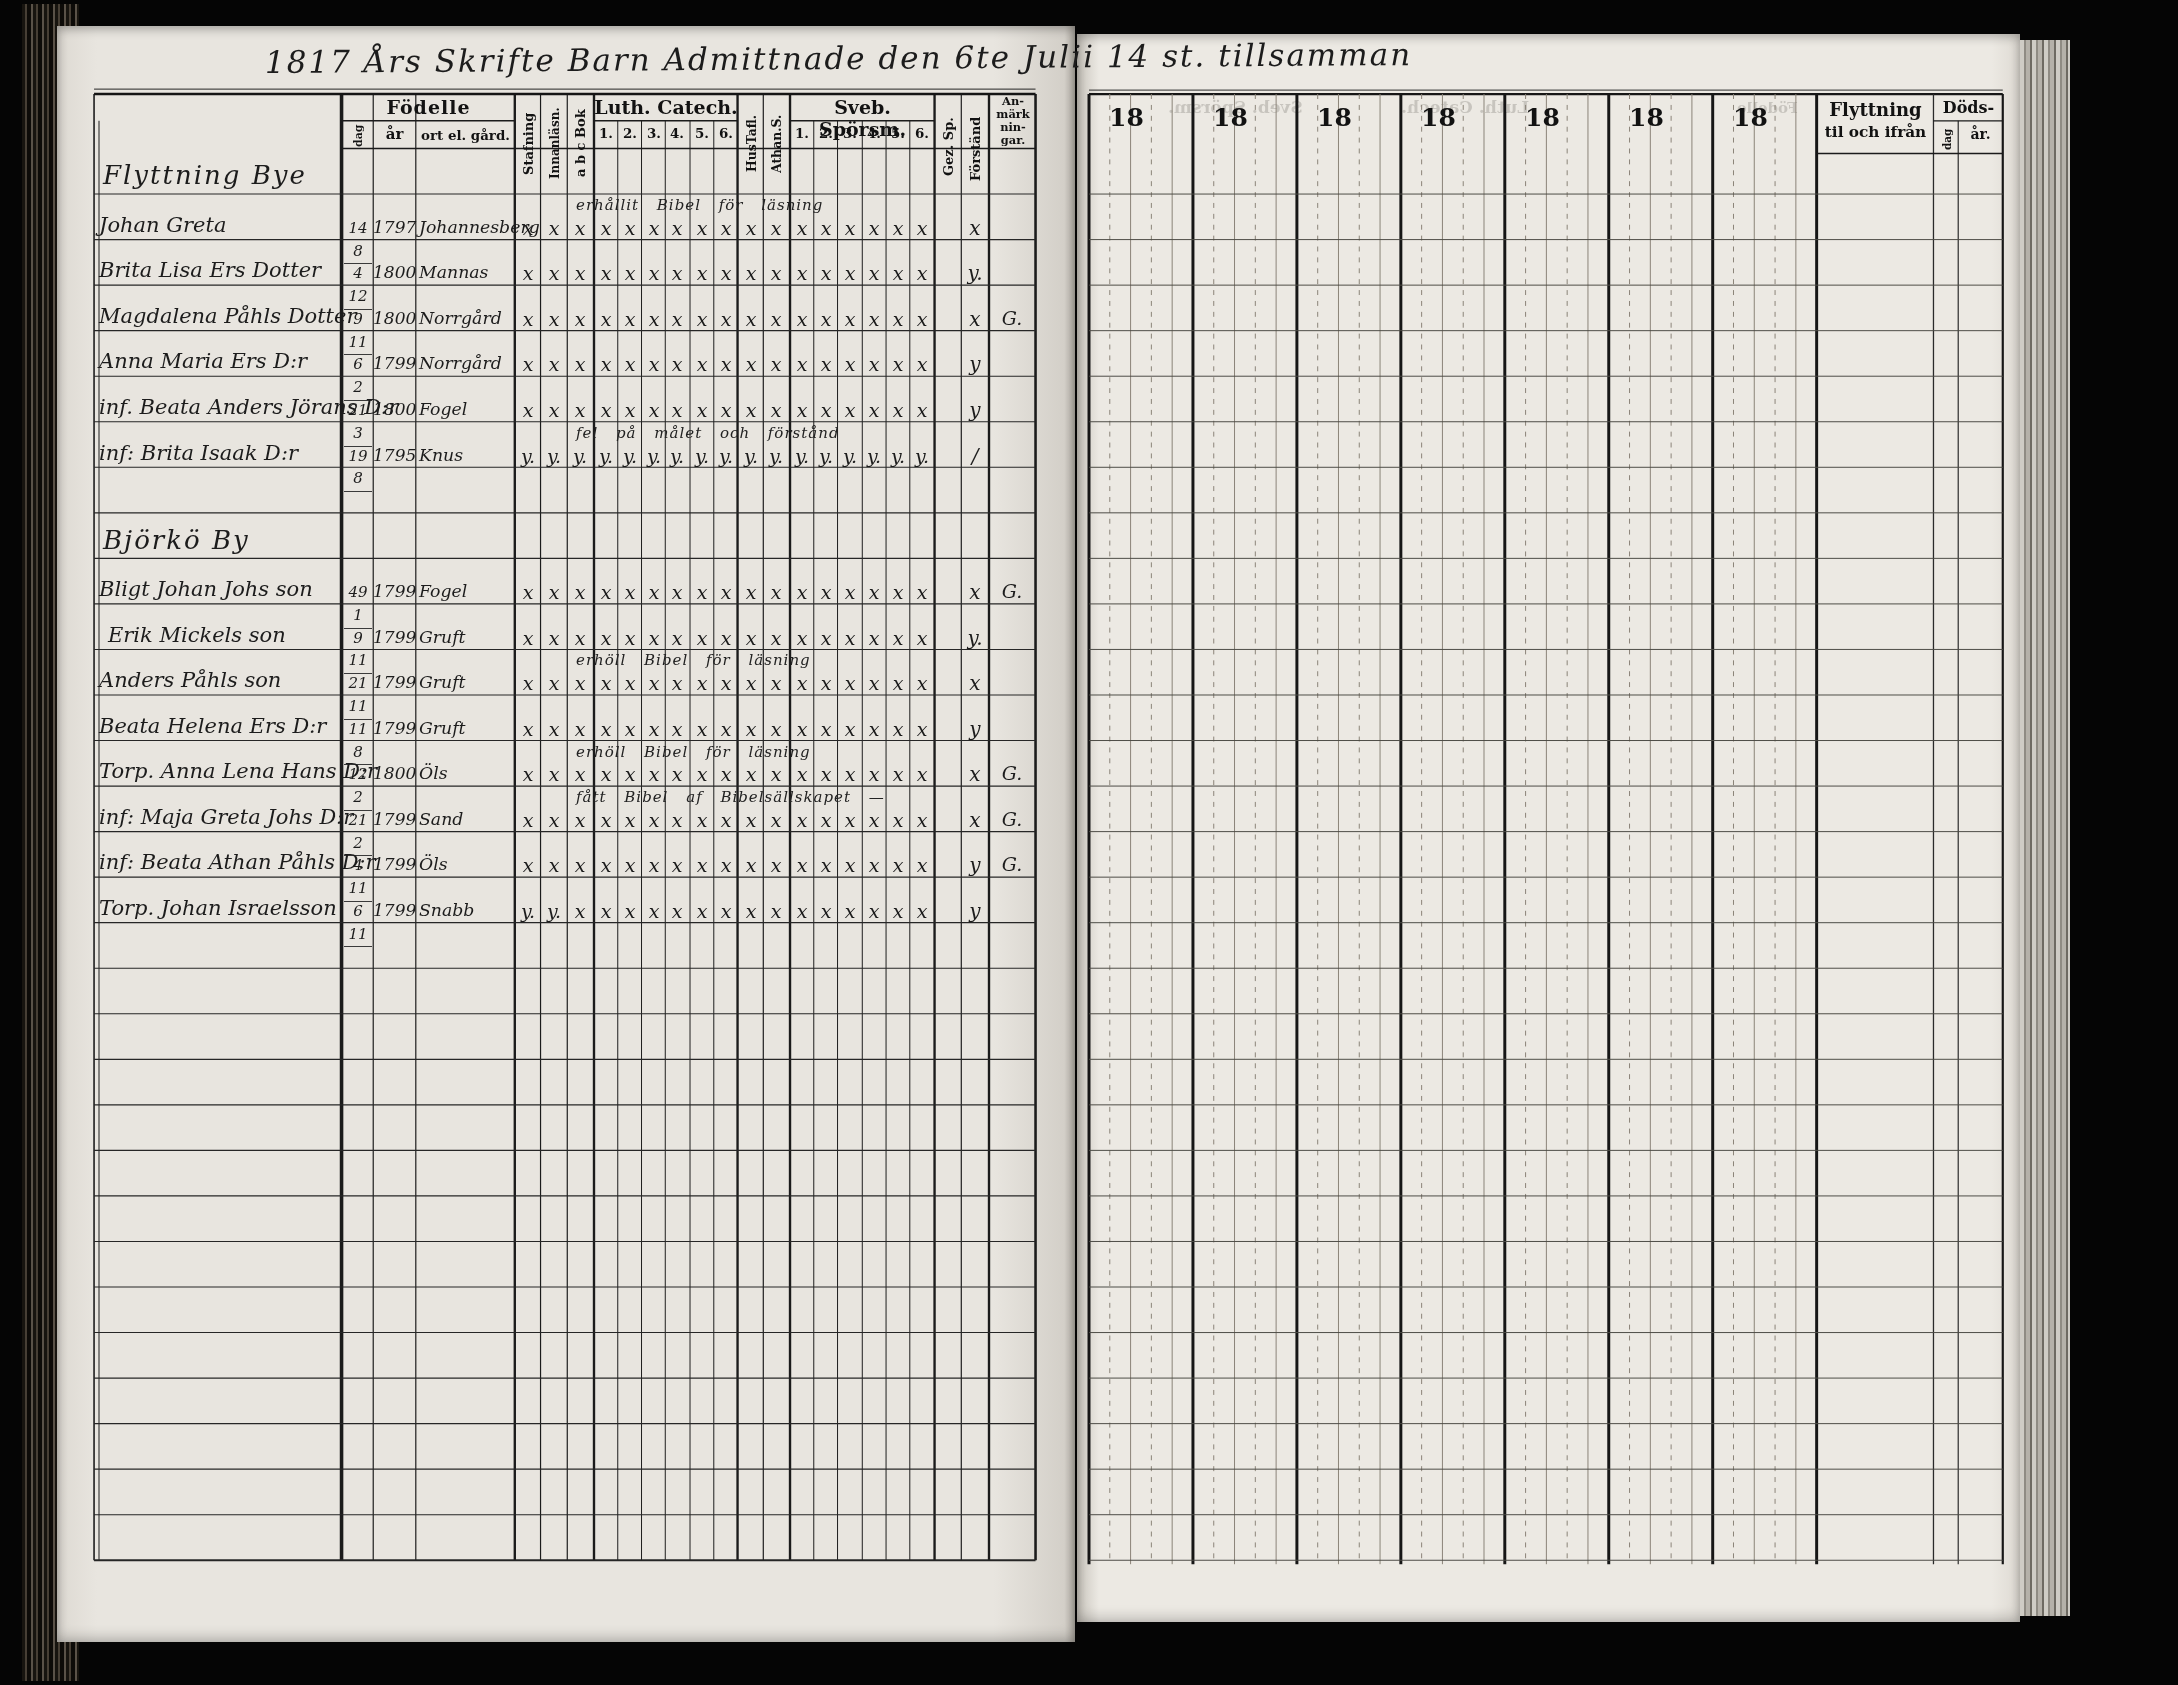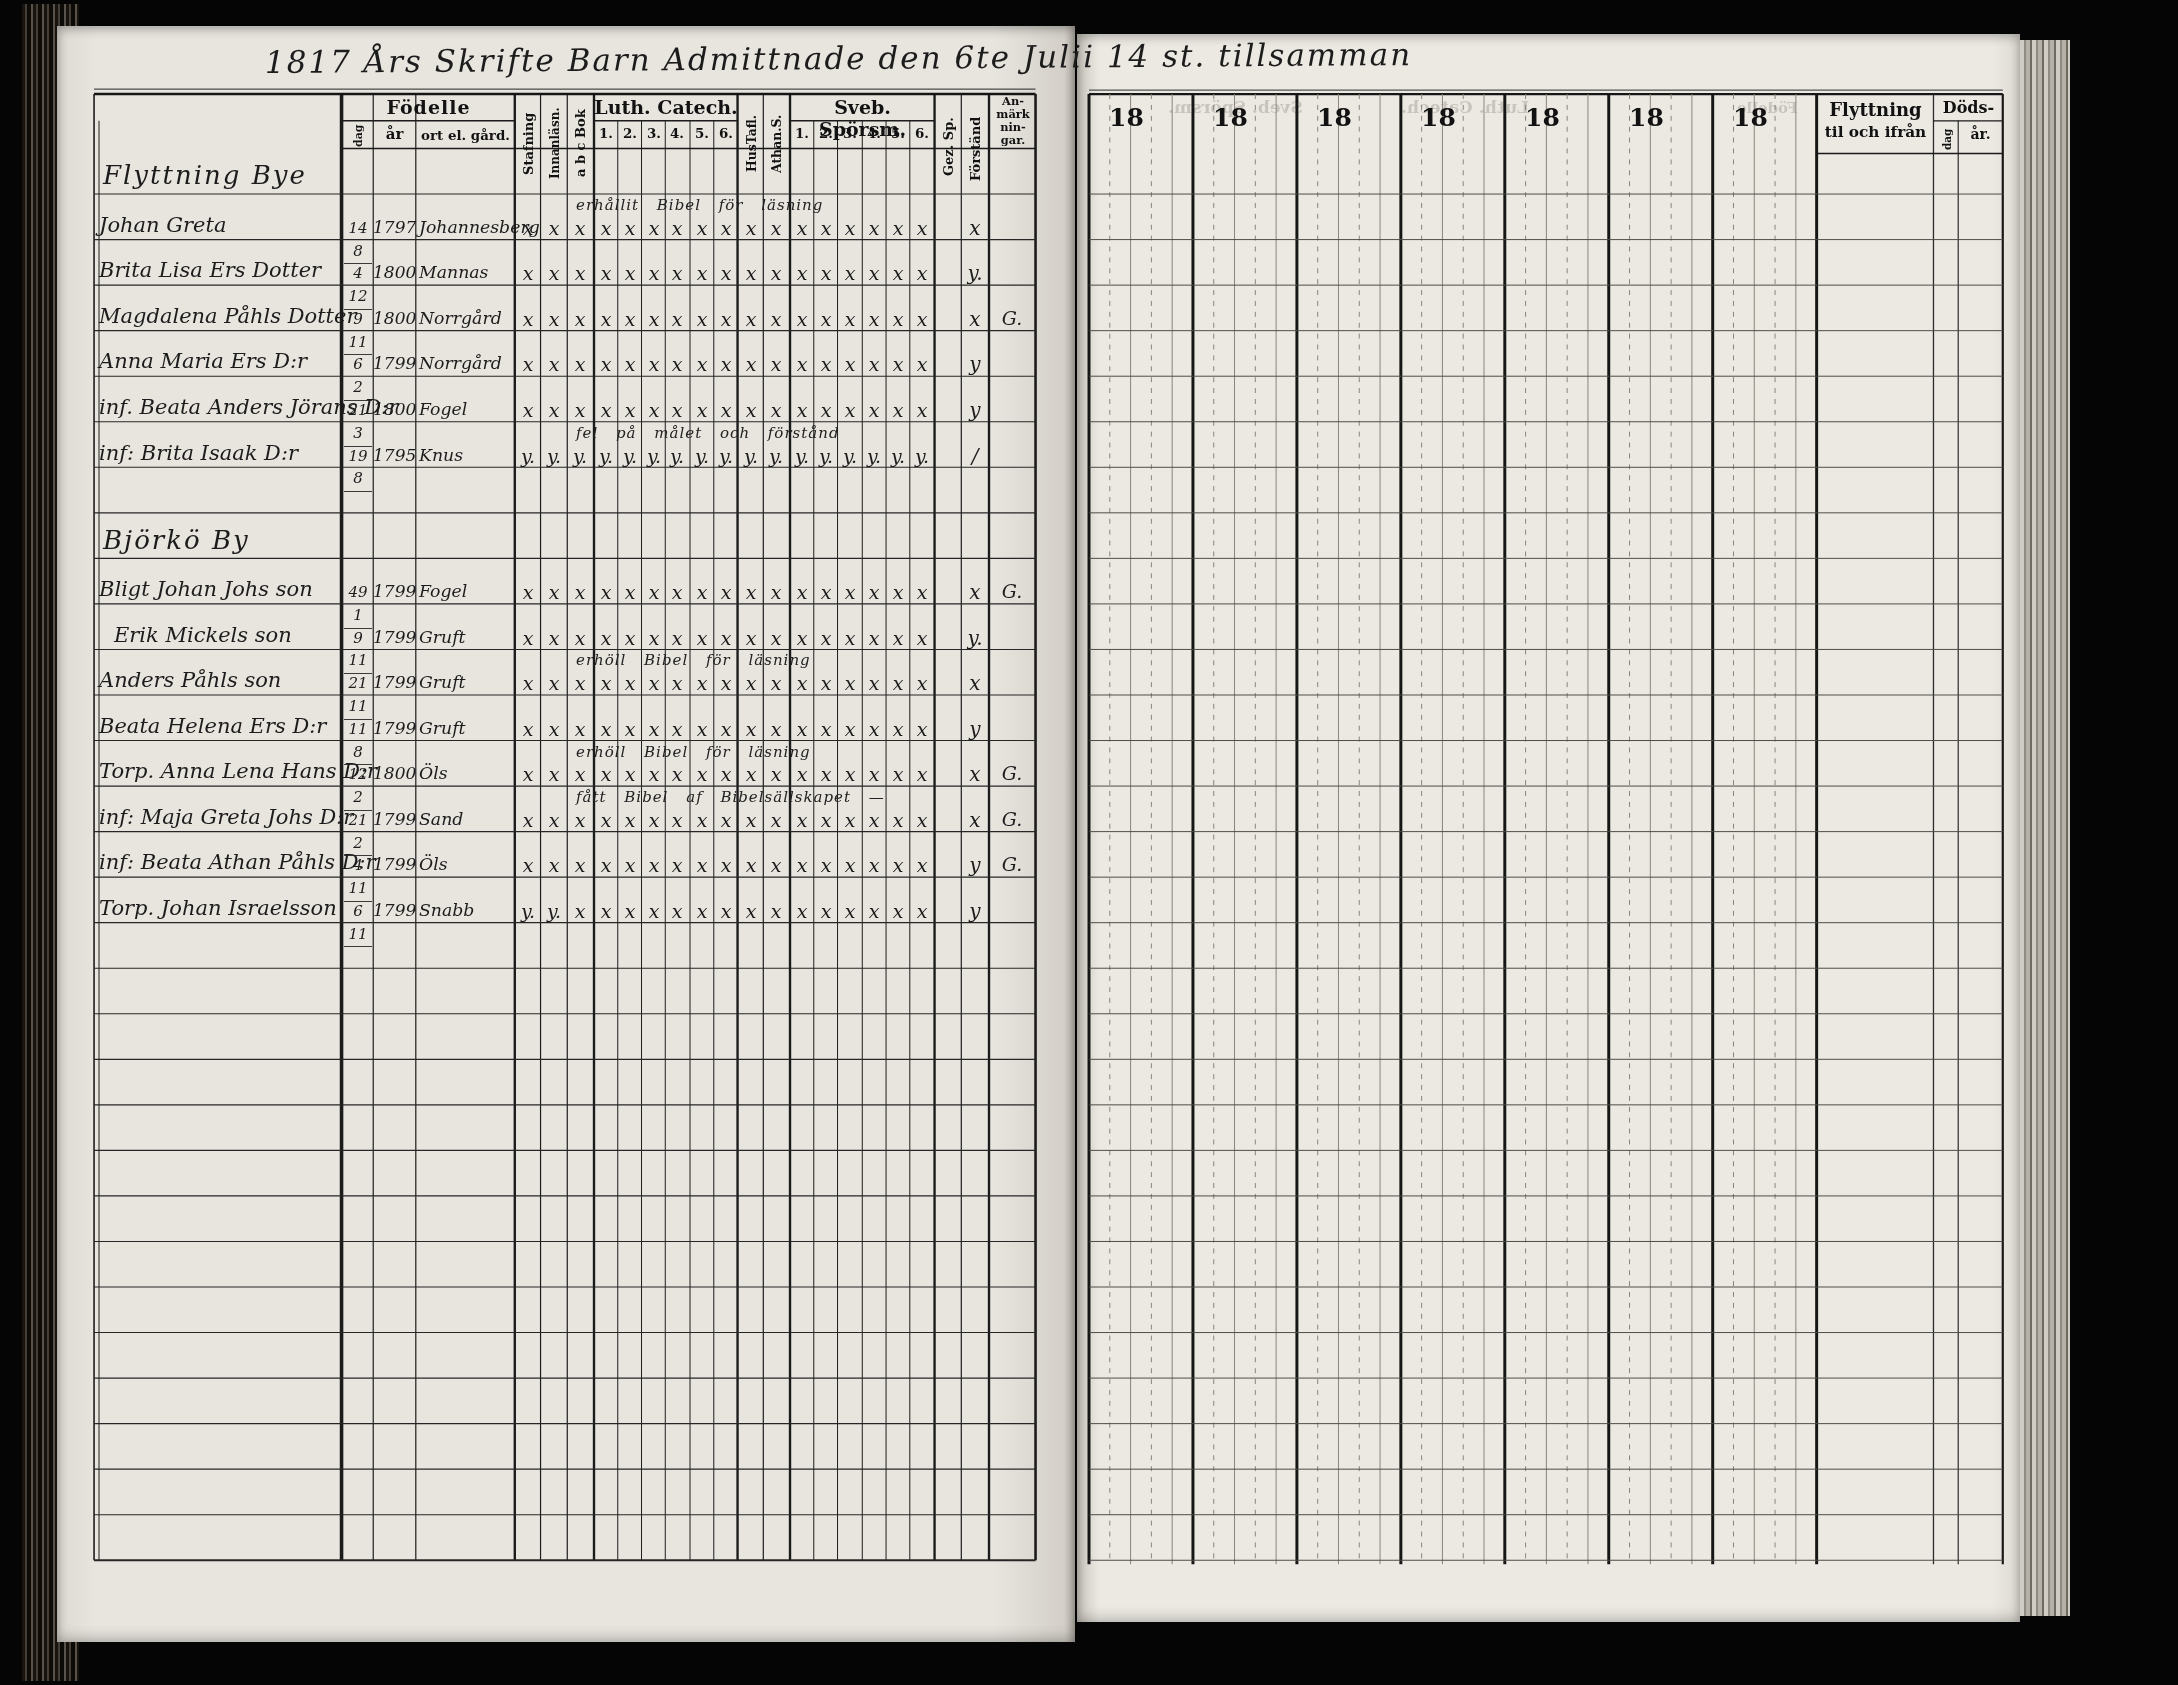--- a/index.html
+++ b/index.html
@@ -392,21 +392,21 @@
       <div class="abs hand" style="left: 739px; top: 581px; width: 24px; text-align: center; font-size: 19px;">x</div>
       <div class="abs hand" style="left: 764px; top: 581px; width: 24px; text-align: center; font-size: 19px;">x</div>
       <div class="abs hand" style="left: 790px; top: 581px; width: 24px; text-align: center; font-size: 19px;">x</div>
       <div class="abs hand" style="left: 814px; top: 581px; width: 24px; text-align: center; font-size: 19px;">x</div>
       <div class="abs hand" style="left: 838px; top: 581px; width: 24px; text-align: center; font-size: 19px;">x</div>
       <div class="abs hand" style="left: 862px; top: 581px; width: 24px; text-align: center; font-size: 19px;">x</div>
       <div class="abs hand" style="left: 886px; top: 581px; width: 24px; text-align: center; font-size: 19px;">x</div>
       <div class="abs hand" style="left: 910px; top: 581px; width: 24px; text-align: center; font-size: 19px;">x</div>
       <div class="abs hand" style="left: 963px; top: 580px; width: 24px; text-align: center; font-size: 20px;">x</div>
       <div class="abs hand" style="left: 997px; top: 580px; width: 30px; text-align: center; font-size: 19px;">G.</div>
-      <div class="abs hand" style="left: 114px; top: 623px; font-size: 21px;">Erik Mickels son</div>
+      <div class="abs hand" style="left: 108px; top: 623px; font-size: 21px;">Erik Mickels son</div>
       <div class="abs hand" style="left: 342px; top: 629px; width: 32px; text-align: center; font-size: 15px;">9</div>
       <div class="abs hand" style="left: 342px; top: 651px; width: 32px; text-align: center; font-size: 15px;">11</div>
       <div class="abs " style="left: 344px; top: 673px; width: 28px; height: 1px; background: rgb(58, 58, 58);"></div>
       <div class="abs hand" style="left: 373px; top: 627px; width: 43px; text-align: center; font-size: 17px;">1799</div>
       <div class="abs hand" style="left: 419px; top: 627px; font-size: 17.3px;">Gruft</div>
       <div class="abs hand" style="left: 516px; top: 627px; width: 24px; text-align: center; font-size: 19px;">x</div>
       <div class="abs hand" style="left: 542px; top: 627px; width: 24px; text-align: center; font-size: 19px;">x</div>
       <div class="abs hand" style="left: 568px; top: 627px; width: 24px; text-align: center; font-size: 19px;">x</div>
       <div class="abs hand" style="left: 594px; top: 627px; width: 24px; text-align: center; font-size: 19px;">x</div>
       <div class="abs hand" style="left: 618px; top: 627px; width: 24px; text-align: center; font-size: 19px;">x</div>

